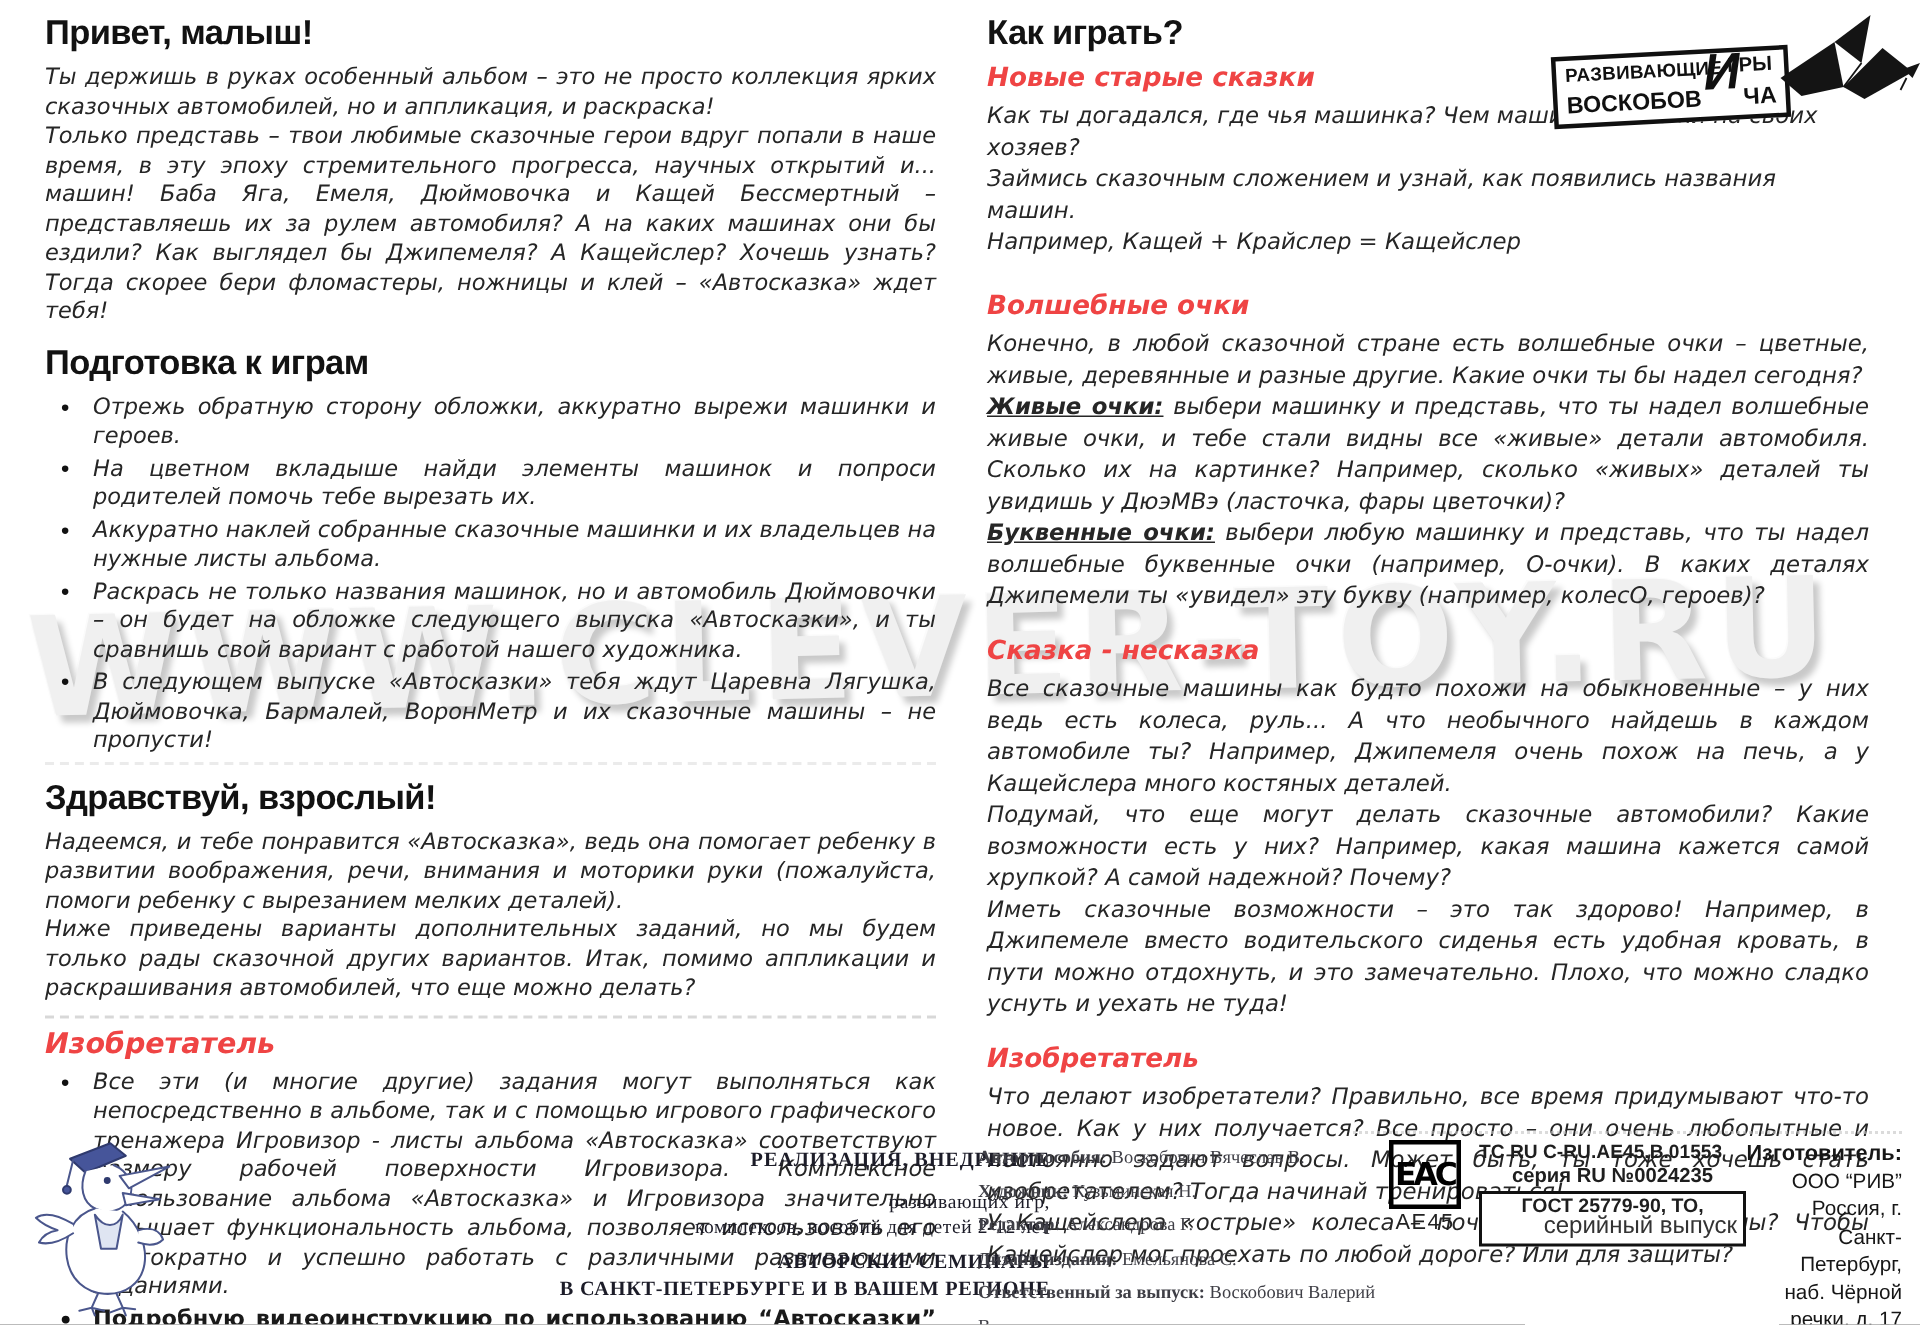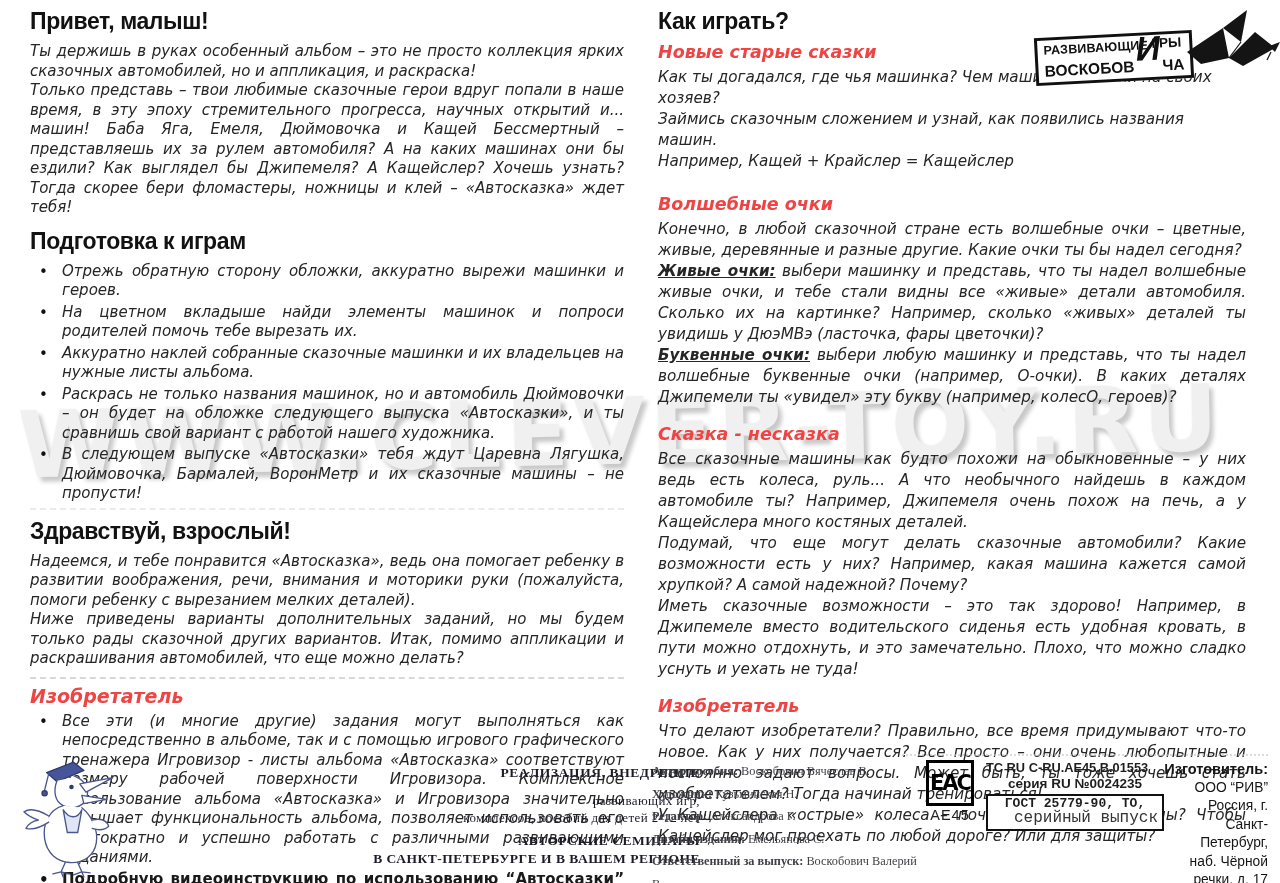--- a/index.html
+++ b/index.html
@@ -105,21 +105,21 @@
     display:flex; align-items:center; justify-content:center;
     font-family:"DejaVu Sans", sans-serif; font-weight:900; font-size:21px;
     letter-spacing:-2px; color:#000; margin:0 auto;
   }
   .eac-sub{font-size:14.5px; letter-spacing:1px; color:#222; margin-top:1px;
            font-family:"Liberation Sans", sans-serif;}
   .cert-mid{width:178px; flex:0 0 auto; margin-left:6px;
             font-family:"Liberation Sans", sans-serif;}
   .cert-l1{font-weight:bold; font-size:12.8px; white-space:nowrap;}
   .cert-l2{font-weight:bold; font-size:13.5px; text-align:center; margin-top:1px;}
-  .gost-box{border:2px solid #111; margin-top:3px; padding:0 4px 2px 4px; text-align:center; background:#fff;font-family:Liberation Mono, monospace;}
+  .gost-box{border:2px solid #111; margin-top:3px; padding:0 4px 2px 4px; text-align:center; background:#fff;}
   .gost1{font-weight:bold; font-size:13px; white-space:nowrap;}
   .gost2{font-size:16px; color:#333; margin-top:-2px;text-align:right;}
   .manu{
     flex:1; text-align:right; font-family:"Liberation Sans", sans-serif;
     font-size:13.8px; line-height:18.5px; color:#161616;
   }
   .manu .lbl{font-weight:bold; font-size:14.5px;}
 </style>
 </head>
 <body>

